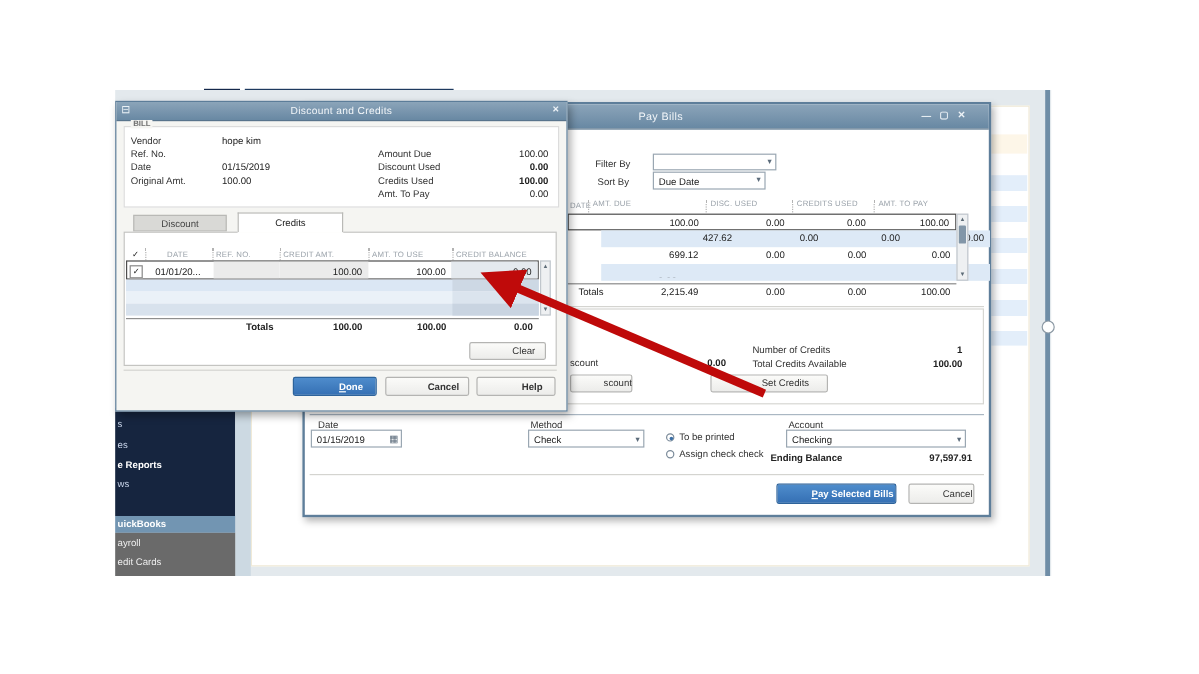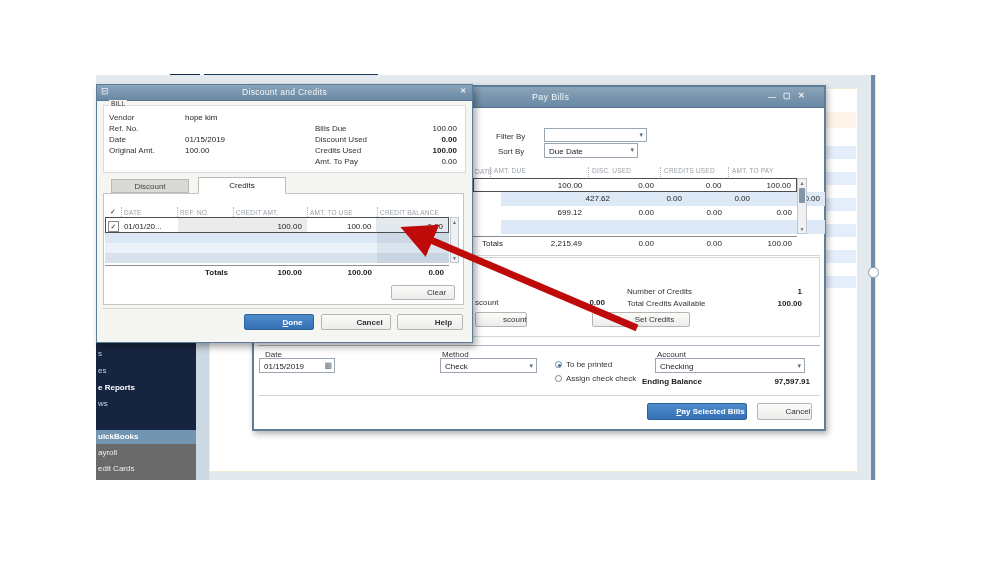--- a/index.html
+++ b/index.html
@@ -56,21 +56,21 @@
   .bold{font-weight:bold;}
   
   .dlg{left:96px;top:84px;width:375px;height:257px;z-index:3;background:#f5f5f2;border:1px solid #5c7d99;box-shadow:3px 4px 7px rgba(0,0,0,.35);}
   .dlg .titlebar{height:15px;}
   .bill-box{left:6px;top:20px;width:361px;height:66px;background:#fff;border:1px solid #dcdcdc;}
   .tab{box-sizing:border-box;text-align:center;border:1px solid #b9b9b6;}
   .tab.inactive{background:#d9d9d6;color:#444;}
   .tab.active{background:#fff;border-bottom:1px solid #fff;z-index:2;}
   .dlg-panel{left:6px;top:108px;width:361px;height:112px;background:#fff;border:1px solid #c4c4c1;box-sizing:border-box;}
   .dg-row{left:8px;width:344px;display:flex;}
-  .dg-row .k1{width:16px;}.dg-row .k2{width:56px;}.dg-row .k3{width:56px;}.dg-row .k4{width:74px;}.dg-row .k5{width:70px;}.dg-row .k6{width:72px;}
+  .dg-row .k1{width:16px;}.dg-row .k2{width:56px;text-align:center;}.dg-row .k3{width:56px;}.dg-row .k4{width:74px;}.dg-row .k5{width:70px;}.dg-row .k6{width:72px;}
   .shaded{background:#ebebeb;}
   .checkbox{width:9px;height:9px;border:1px solid #888;background:#fff;font-size:7px;line-height:9px;text-align:center;color:#222;}
   .sep-line{height:0;border-top:1px solid #d4d4d0;}
 </style>
 </head>
 <body>
 
 <div class="stage">
 
   <div class="abs bar-a1"></div>
@@ -213,21 +213,21 @@
     <div class="abs bill-box"></div>
     <span class="abs" style="left:12px;top:15px;font-size:6.5px;font-weight:bold;color:#707070;background:#f5f5f2;padding:0 2px;">BILL</span>
     <span class="abs lbl" style="left:12px;top:28px;">Vendor</span>
     <span class="abs" style="left:88px;top:28px;">hope kim</span>
     <span class="abs lbl" style="left:12px;top:39px;">Ref. No.</span>
     <span class="abs" style="left:88px;top:39px;"></span>
     <span class="abs lbl" style="left:12px;top:50px;">Date</span>
     <span class="abs" style="left:88px;top:50px;">01/15/2019</span>
     <span class="abs lbl" style="left:12px;top:61px;">Original Amt.</span>
     <span class="abs" style="left:88px;top:61px;">100.00</span>
-    <span class="abs lbl" style="left:218px;top:39px;">Bills Due</span>
+    <span class="abs lbl" style="left:218px;top:39px;">Amount Due</span>
     <span class="abs" style="left:302px;top:39px;width:58px;text-align:right;">100.00</span>
     <span class="abs lbl" style="left:218px;top:50px;">Discount Used</span>
     <span class="abs bold" style="left:302px;top:50px;width:58px;text-align:right;">0.00</span>
     <span class="abs lbl" style="left:218px;top:61px;">Credits Used</span>
     <span class="abs bold" style="left:302px;top:61px;width:58px;text-align:right;">100.00</span>
     <span class="abs lbl" style="left:218px;top:72px;">Amt. To Pay</span>
     <span class="abs" style="left:302px;top:72px;width:58px;text-align:right;">0.00</span>
 
     <div class="abs tab inactive" style="left:14px;top:94px;width:78px;height:14px;line-height:14px;">Discount</div>
     <div class="abs tab active" style="left:101px;top:92px;width:88px;height:17px;line-height:16px;z-index:2;">Credits</div>

